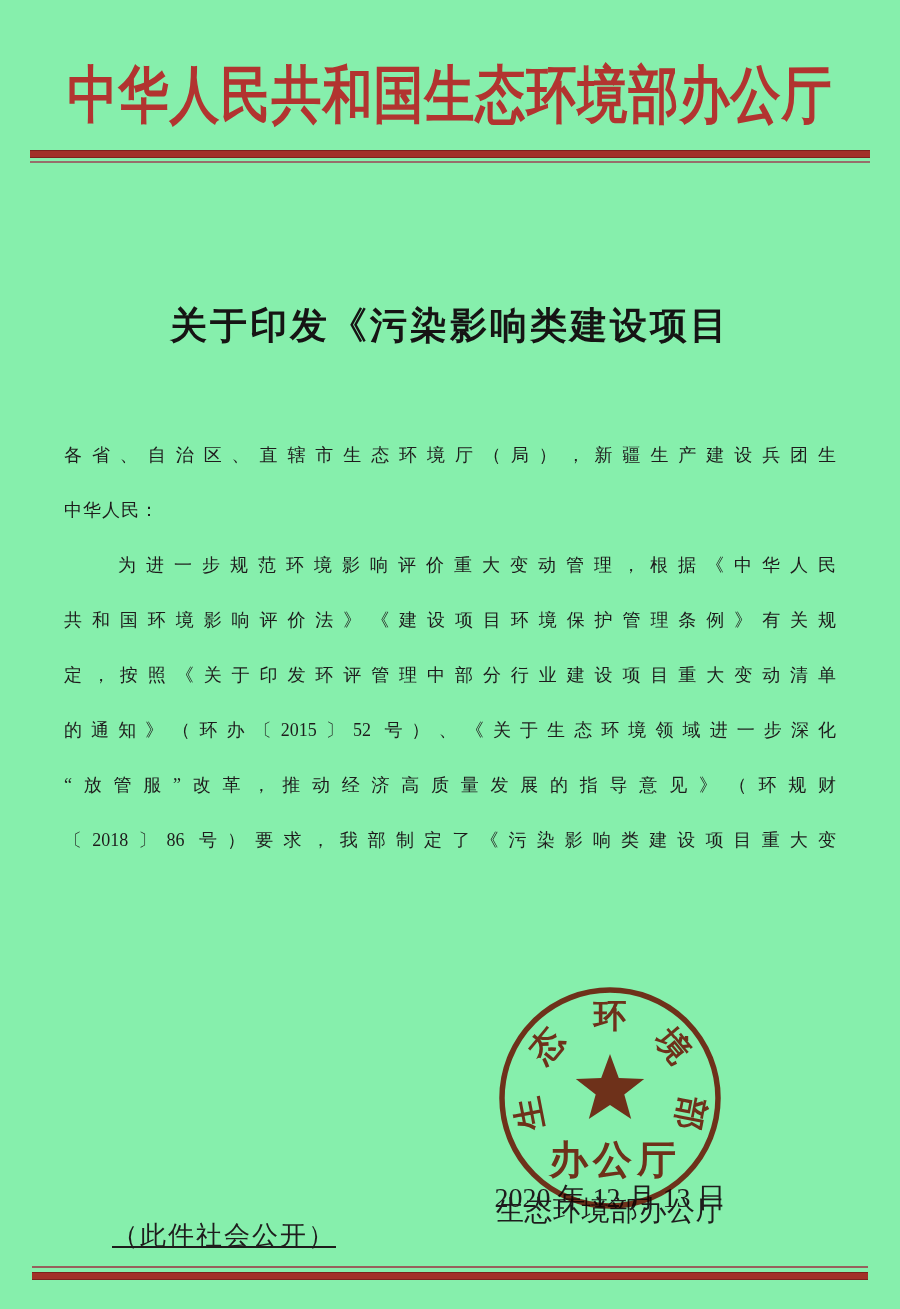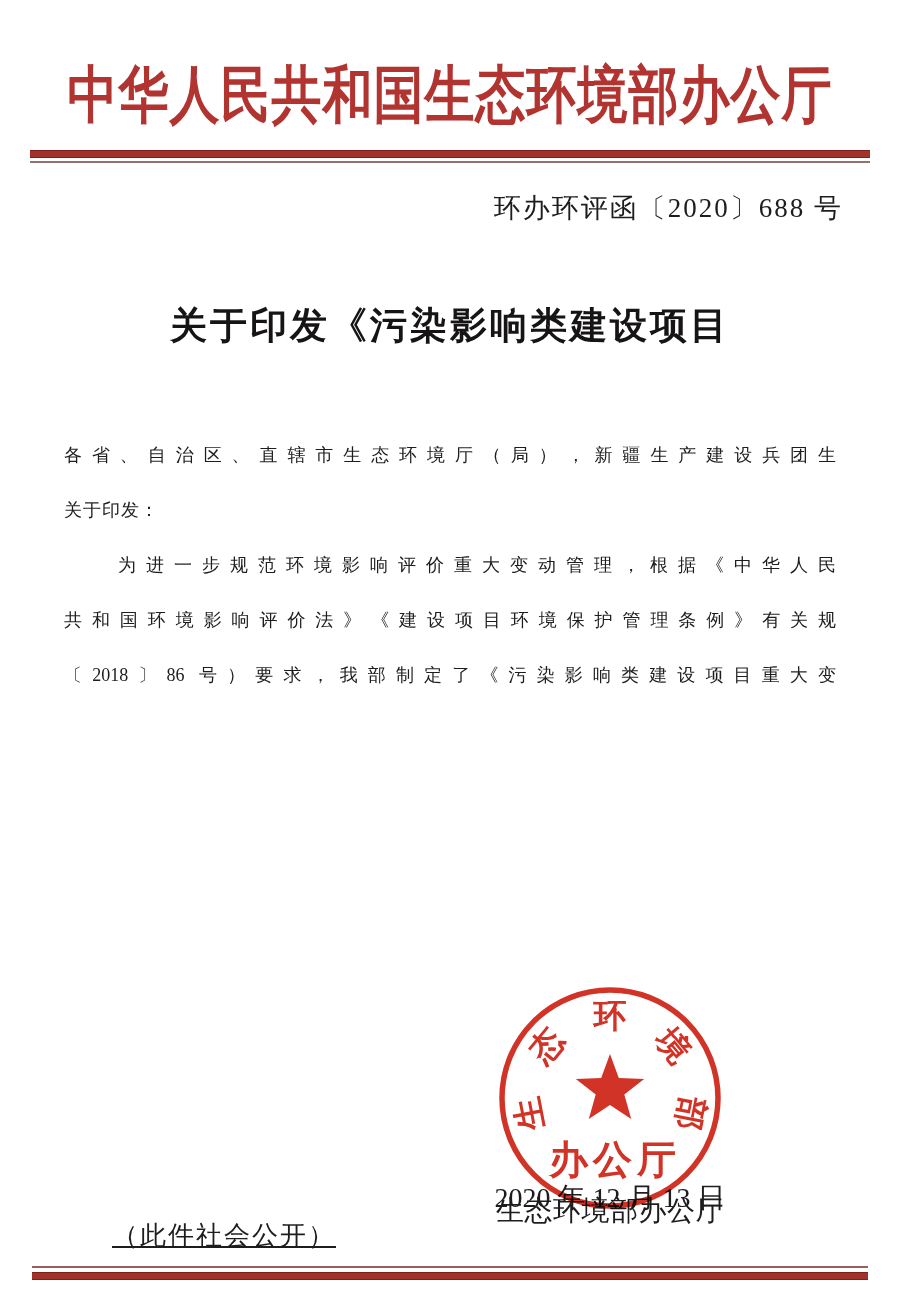--- a/index.html
+++ b/index.html
@@ -4,21 +4,21 @@
 <style>
   html,body{margin:0;padding:0;}
   body{
     background:#e8e8e8;
     font-family:"Liberation Serif","DejaVu Serif",serif;
   }
   .page{
     position:relative;
     width:900px;height:1309px;
     margin:0 auto;
-    background:#ffffff;
+    background:#86efac;
     overflow:hidden;
     color:#1e1c1c;
   }
   
   .org-name{
     position:absolute;
     left:0;top:54px;width:900px;
     text-align:center;
     font-size:50px;
     font-weight:bold;
@@ -124,31 +124,33 @@
 </head>
 <body>
 
 <div class="page">
 
   <div class="org-name">中华人民共和国生态环境部办公厅</div>
 
   <div class="rule-top-thick"></div>
   <div class="rule-top-thin"></div>
 
-  <div class="doc-number">环办环评函〔2020〕688 号</div>
 
   <div class="notice-title">
     <div>关于印发《污染影响类建设项目</div>
   </div>
 
   <div class="body-text">
     <div class="bl j">各省、自治区、直辖市生态环境厅（局），新疆生产建设兵团生</div>
-    <div class="bl">关于印发：</div>
+    <div class="bl">中华人民：</div>
     <div class="bl j indent">为进一步规范环境影响评价重大变动管理，根据《中华人民</div>
     <div class="bl j">共和国环境影响评价法》《建设项目环境保护管理条例》有关规</div>
+    <div class="bl j">定，按照《关于印发环评管理中部分行业建设项目重大变动清单</div>
+    <div class="bl j">的通知》（环办〔2015〕52 号）、《关于生态环境领域进一步深化</div>
+    <div class="bl j">“放管服”改革，推动经济高质量发展的指导意见》（环规财</div>
     <div class="bl j">〔2018〕86 号）要求，我部制定了《污染影响类建设项目重大变</div>
   </div>
 
   <div class="issuer">生态环境部办公厅</div>
   <div class="issue-date">2020 年 12 月 13 日</div>
 
   <svg class="seal" viewBox="0 0 232 232" xmlns="http://www.w3.org/2000/svg">
     <circle cx="116" cy="116" r="108" fill="none" stroke="#cf2b1d" stroke-width="5.5"></circle>
     <polygon fill="#cf2b1d" points="116,72 124.8,95.9 150.2,96.9 130.3,112.6 137.2,137.1 116,123 94.8,137.1 101.7,112.6 81.8,96.9 107.2,95.9"></polygon>
     <g fill="#cf2b1d" font-size="33" font-weight="bold" font-family="Liberation Serif, DejaVu Serif, serif" text-anchor="middle">

